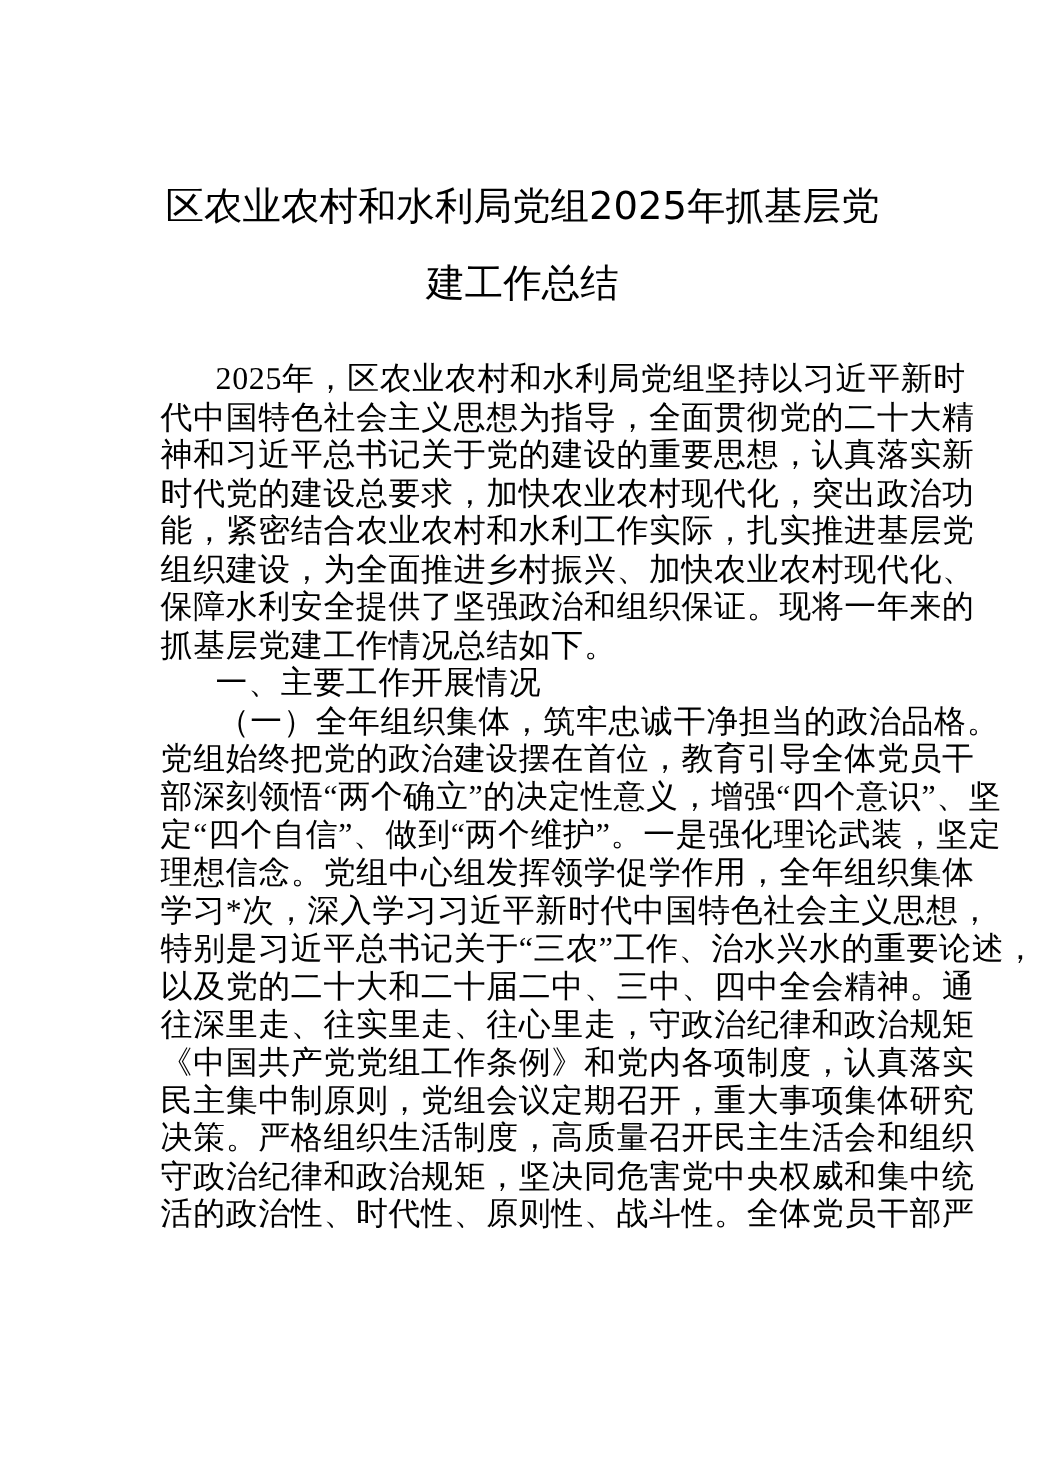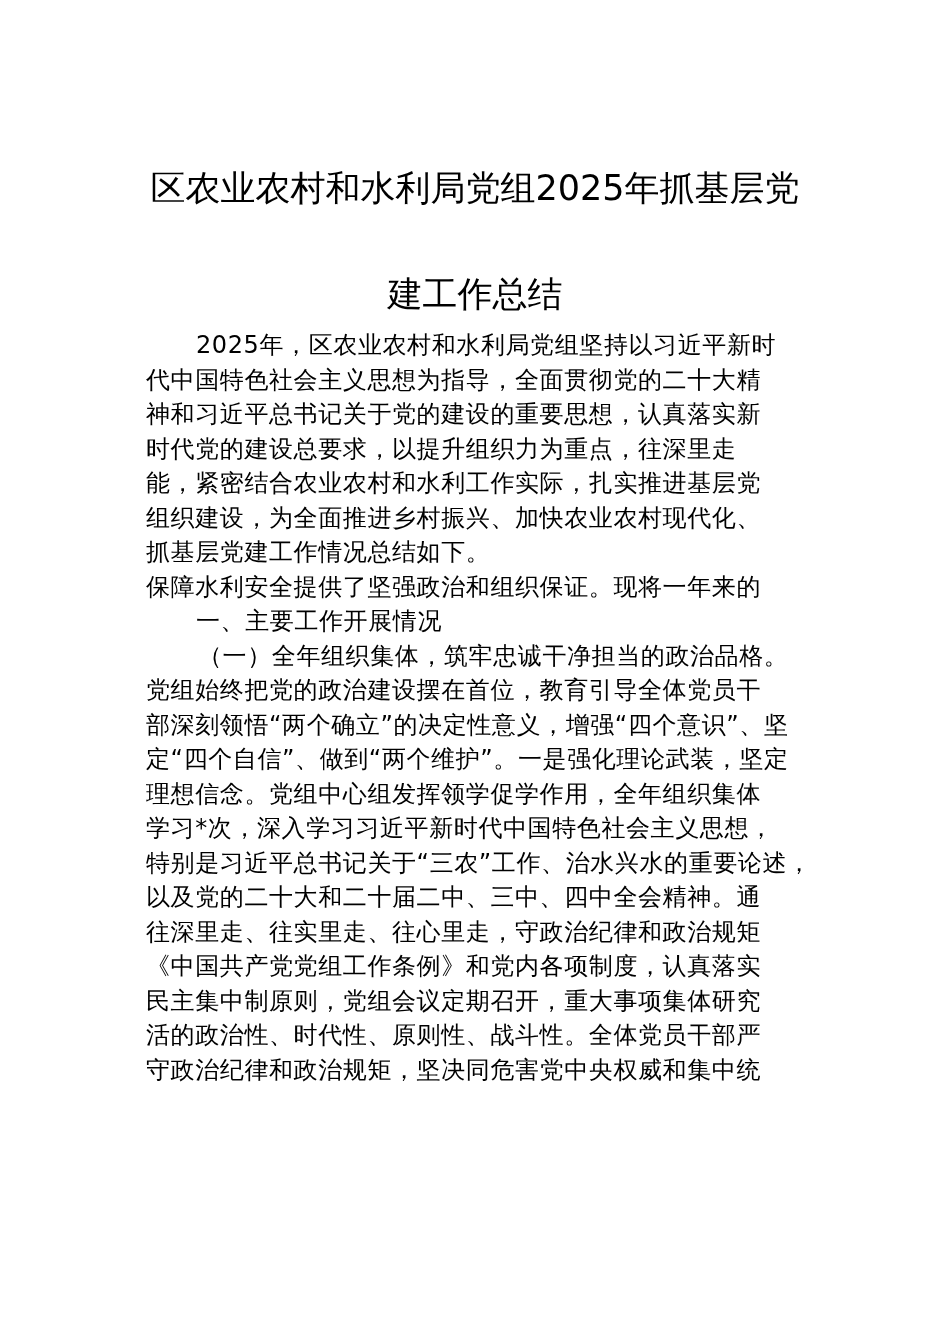--- a/index.html
+++ b/index.html
@@ -28,71 +28,73 @@
       position: absolute;
       left: 0;
       width: 950px;
       text-align: center;
       font-size: 35px;
       line-height: 40px;
       white-space: nowrap;
       letter-spacing: 0px;
     }
     .title-line.t1 { top: 168px; }
-    .title-line.t2 { top: 238px; margin-top: 36px; }
+    .title-line.t2 { top: 238px; }
     .body {
       position: absolute;
       left: 146px;
       top: 328px;
       width: 680px;
     }
     .line {
-      font-size: 24px;
+      font-size: 29px;
       line-height: 34.5px;
       height: 34.5px;
       white-space: nowrap;
       letter-spacing: 0.6px;
+      font-family: Liberation Serif, serif;
     }
     .indent { padding-left: 50px; }
     .indent-sub { padding-left: 52px; }
   </style>
 </head>
 <body>
 
 <div class="page">
 
   <div class="title-line t1">区农业农村和水利局党组2025年抓基层党</div>
   <div class="title-line t2">建工作总结</div>
 
   <div class="body">
 
     <div>
       <div class="line indent">2025年，区农业农村和水利局党组坚持以习近平新时</div>
       <div class="line">代中国特色社会主义思想为指导，全面贯彻党的二十大精</div>
       <div class="line">神和习近平总书记关于党的建设的重要思想，认真落实新</div>
-      <div class="line">时代党的建设总要求，以提升组织力为重点，往深里走</div>
+      <div class="line">时代党的建设总要求，加快农业农村现代化，突出政治功</div>
       <div class="line">能，紧密结合农业农村和水利工作实际，扎实推进基层党</div>
       <div class="line">组织建设，为全面推进乡村振兴、加快农业农村现代化、</div>
+      <div class="line">保障水利安全提供了坚强政治和组织保证。现将一年来的</div>
       <div class="line">抓基层党建工作情况总结如下。</div>
-      <div class="line">保障水利安全提供了坚强政治和组织保证。现将一年来的</div>
     </div>
 
     <div class="line indent">一、主要工作开展情况</div>
 
     <div class="line indent-sub">（一）全年组织集体，筑牢忠诚干净担当的政治品格。</div>
 
     <div>
       <div class="line">党组始终把党的政治建设摆在首位，教育引导全体党员干</div>
       <div class="line">部深刻领悟“两个确立”的决定性意义，增强“四个意识”、坚</div>
       <div class="line">定“四个自信”、做到“两个维护”。一是强化理论武装，坚定</div>
       <div class="line">理想信念。党组中心组发挥领学促学作用，全年组织集体</div>
       <div class="line">学习*次，深入学习习近平新时代中国特色社会主义思想，</div>
       <div class="line">特别是习近平总书记关于“三农”工作、治水兴水的重要论述，</div>
       <div class="line">以及党的二十大和二十届二中、三中、四中全会精神。通</div>
       <div class="line">往深里走、往实里走、往心里走，守政治纪律和政治规矩</div>
       <div class="line">《中国共产党党组工作条例》和党内各项制度，认真落实</div>
       <div class="line">民主集中制原则，党组会议定期召开，重大事项集体研究</div>
+      <div class="line">决策。严格组织生活制度，高质量召开民主生活会和组织</div>
+      <div class="line">守政治纪律和政治规矩，坚决同危害党中央权威和集中统</div>
       <div class="line">活的政治性、时代性、原则性、战斗性。全体党员干部严</div>
-      <div class="line">守政治纪律和政治规矩，坚决同危害党中央权威和集中统</div>
     </div>
 
   </div>
 </div>
 
 </body></html>

